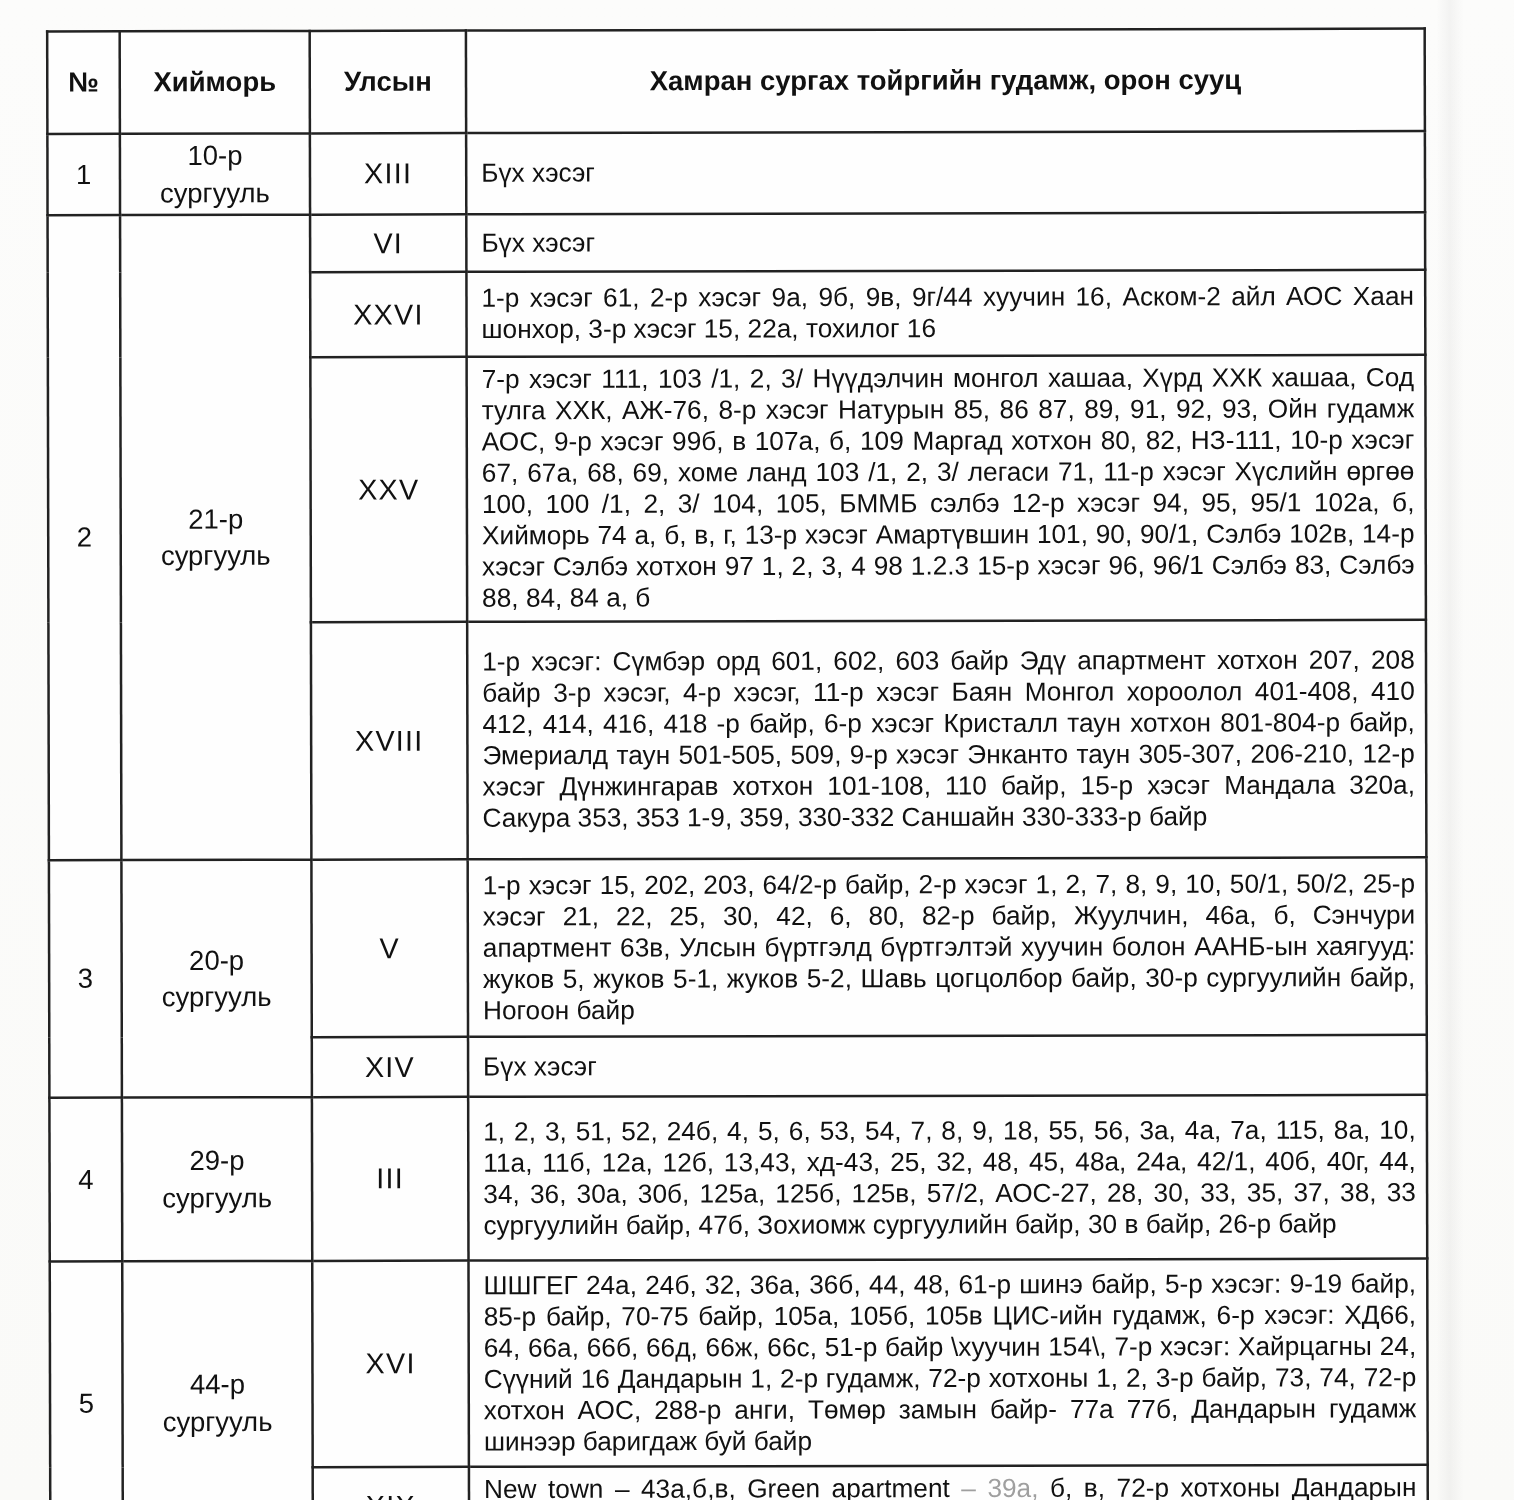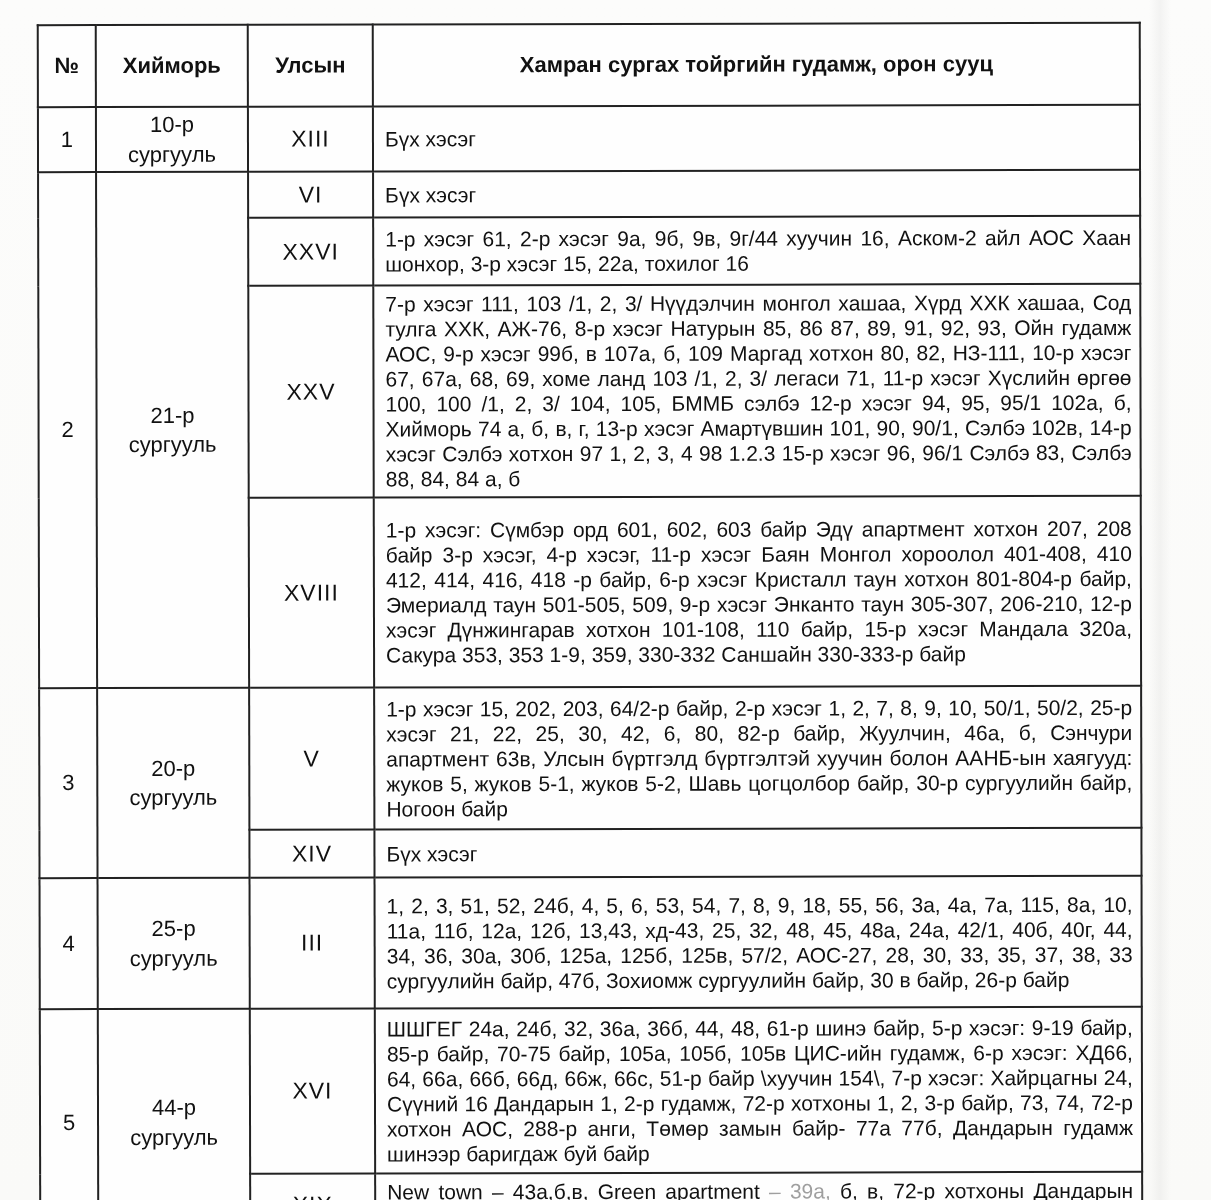--- a/index.html
+++ b/index.html
@@ -137,21 +137,21 @@
       <td class="c-khoroo">V</td>
       <td class="c-text">1-р хэсэг 15, 202, 203, 64/2-р байр, 2-р хэсэг 1, 2, 7, 8, 9, 10, 50/1, 50/2, 25-р хэсэг 21, 22, 25, 30, 42, 6, 80, 82-р байр, Жуулчин, 46а, б, Сэнчури  апартмент 63в, Улсын бүртгэлд бүртгэлтэй хуучин болон ААНБ-ын хаягууд: жуков 5, жуков 5-1, жуков 5-2, Шавь цогцолбор байр, 30-р сургуулийн байр, Ногоон байр</td>
     </tr>
     <tr class="h-xiv">
       <td class="c-khoroo">XIV</td>
       <td class="c-text">Бүх хэсэг</td>
     </tr>
 
     <tr class="h-iii">
       <td class="c-num">4</td>
-      <td class="c-school">25-р сургууль</td>
+      <td class="c-school">29-р сургууль</td>
       <td class="c-khoroo">III</td>
       <td class="c-text">1, 2, 3, 51, 52, 24б, 4, 5, 6, 53, 54, 7, 8, 9, 18, 55, 56, 3а, 4а, 7а, 115, 8а, 10, 11а, 11б, 12а, 12б, 13,43, хд-43, 25, 32, 48, 45, 48а, 24а, 42/1, 40б, 40г, 44, 34, 36, 30а, 30б, 125а, 125б, 125в, 57/2, АОС-27, 28, 30, 33, 35, 37, 38, 33 сургуулийн байр, 47б, Зохиомж сургуулийн байр, 30 в байр, 26-р байр</td>
     </tr>
 
     <tr class="h-xvi">
       <td class="c-num" rowspan="2">5</td>
       <td class="c-school" rowspan="2">44-р сургууль</td>
       <td class="c-khoroo">XVI</td>
       <td class="c-text">ШШГЕГ 24а, 24б, 32, 36а, 36б, 44, 48, 61-р шинэ байр, 5-р хэсэг: 9-19 байр, 85-р байр, 70-75 байр, 105а, 105б, 105в ЦИС-ийн гудамж, 6-р хэсэг:  ХД66, 64, 66а, 66б, 66д, 66ж, 66с, 51-р байр \хуучин 154\, 7-р хэсэг: Хайрцагны 24, Сүүний 16 Дандарын 1, 2-р гудамж, 72-р хотхоны 1, 2, 3-р байр, 73, 74, 72-р хотхон АОС, 288-р анги, Төмөр замын байр- 77а 77б, Дандарын гудамж шинээр баригдаж буй байр</td>
     </tr>

